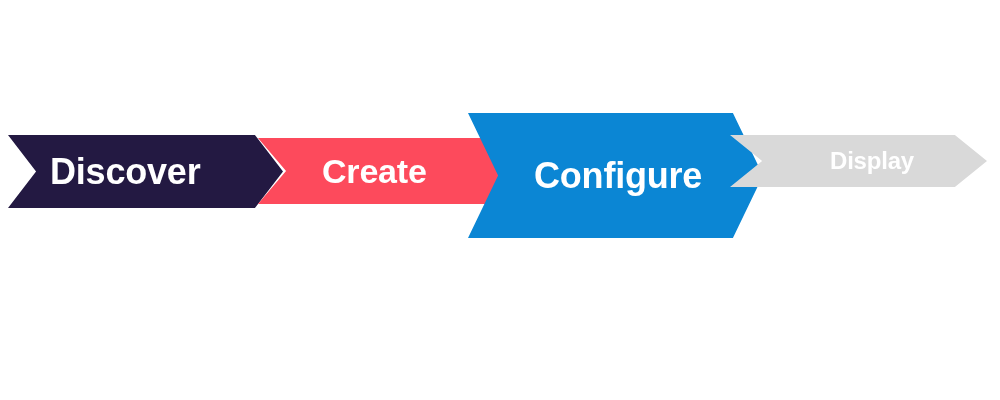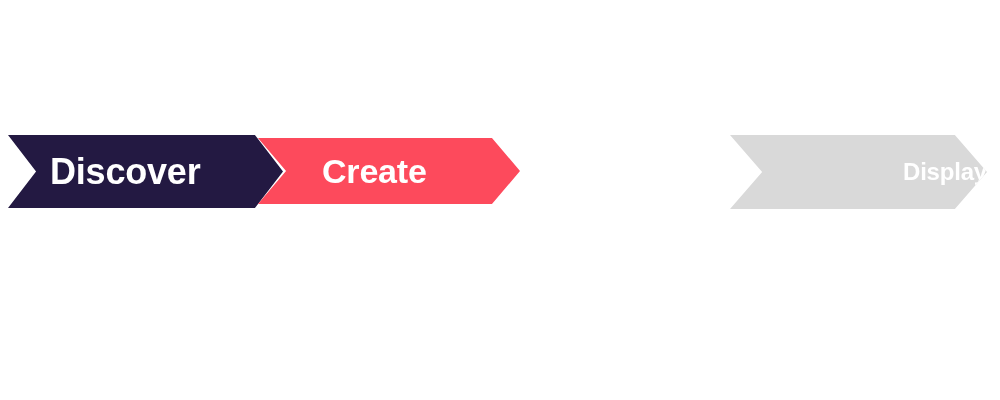--- a/index.html
+++ b/index.html
@@ -76,42 +76,44 @@
   #step-configure .chevron-label {
     color: #ffffff;
     font-size: 36px;
   }
 
   
   #step-display {
     left: 730px;
     top: 135px;
     width: 257px;
-    height: 74px;
+    height: 52px;
     background: #D9D9D9;
     clip-path: polygon(0 0, 87.5% 0, 100% 50%, 87.5% 100%, 0 100%, 12.5% 50%);
     padding-left: 100px;
-    justify-content: flex-end;
   }
   #step-display .chevron-label {
     color: #ffffff;
     font-size: 24px;
   }
 </style>
 </head>
 <body>
 
 <div id="stage">
 
   <div class="chevron" id="step-discover">
     <span class="chevron-label">Discover</span>
   </div>
 
   <div class="chevron" id="step-create">
     <span class="chevron-label">Create</span>
   </div>
 
+  <div class="chevron" id="step-configure">
+    <span class="chevron-label">Configure</span>
+  </div>
 
   <div class="chevron" id="step-display">
     <span class="chevron-label">Display</span>
   </div>
 
 </div>
 
 </body></html>

